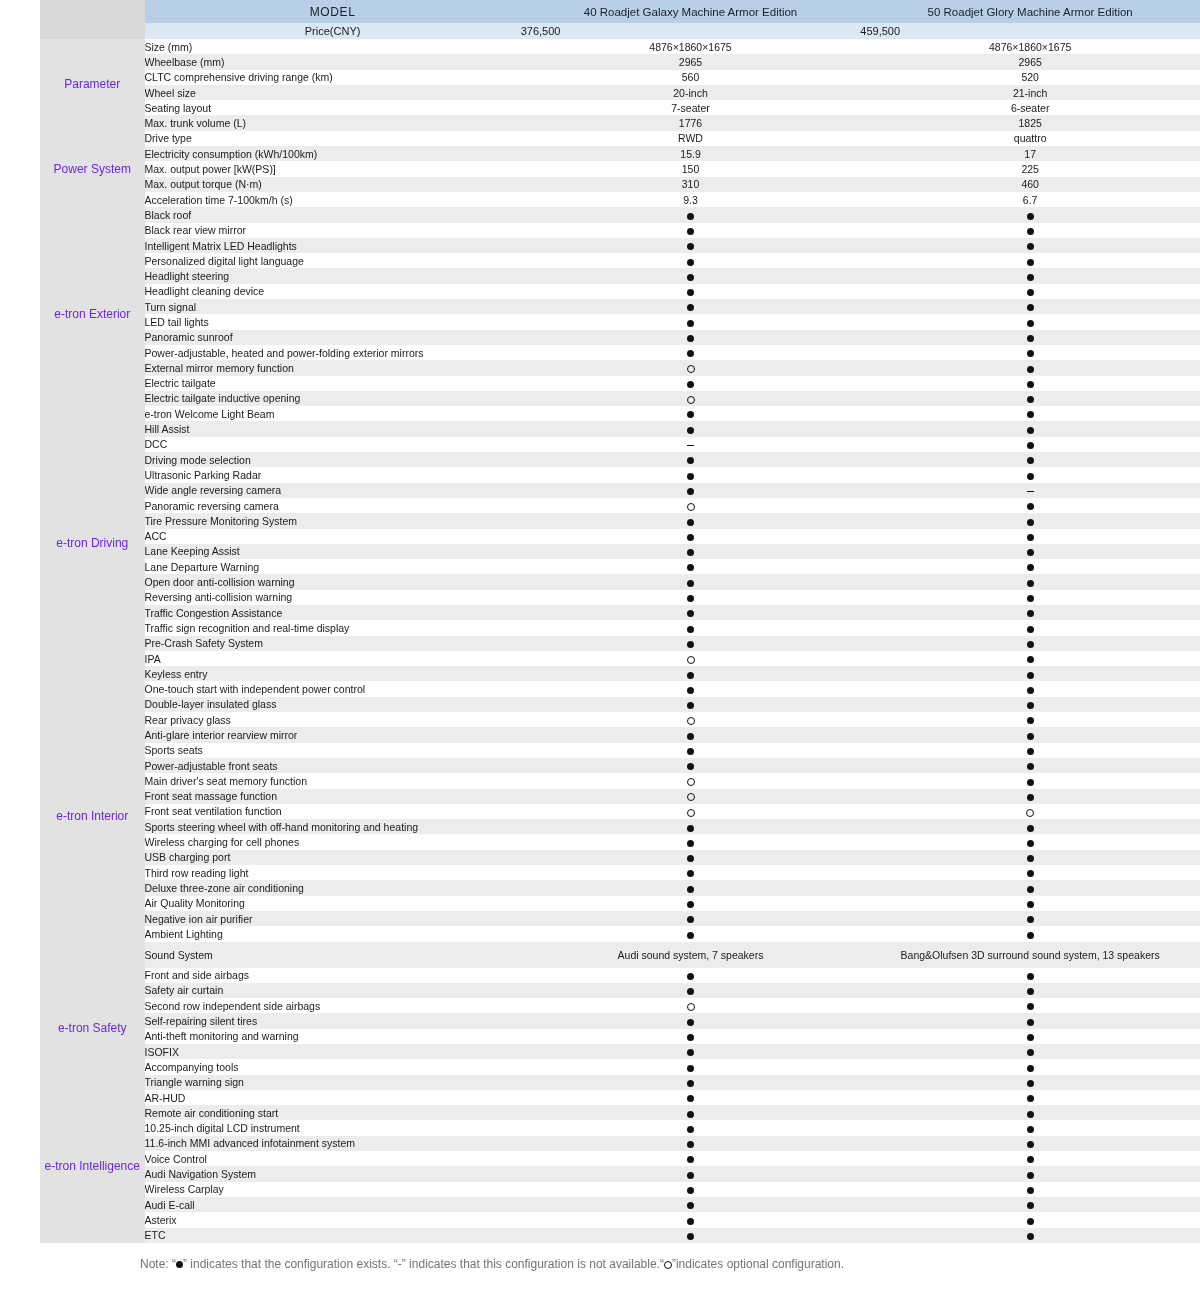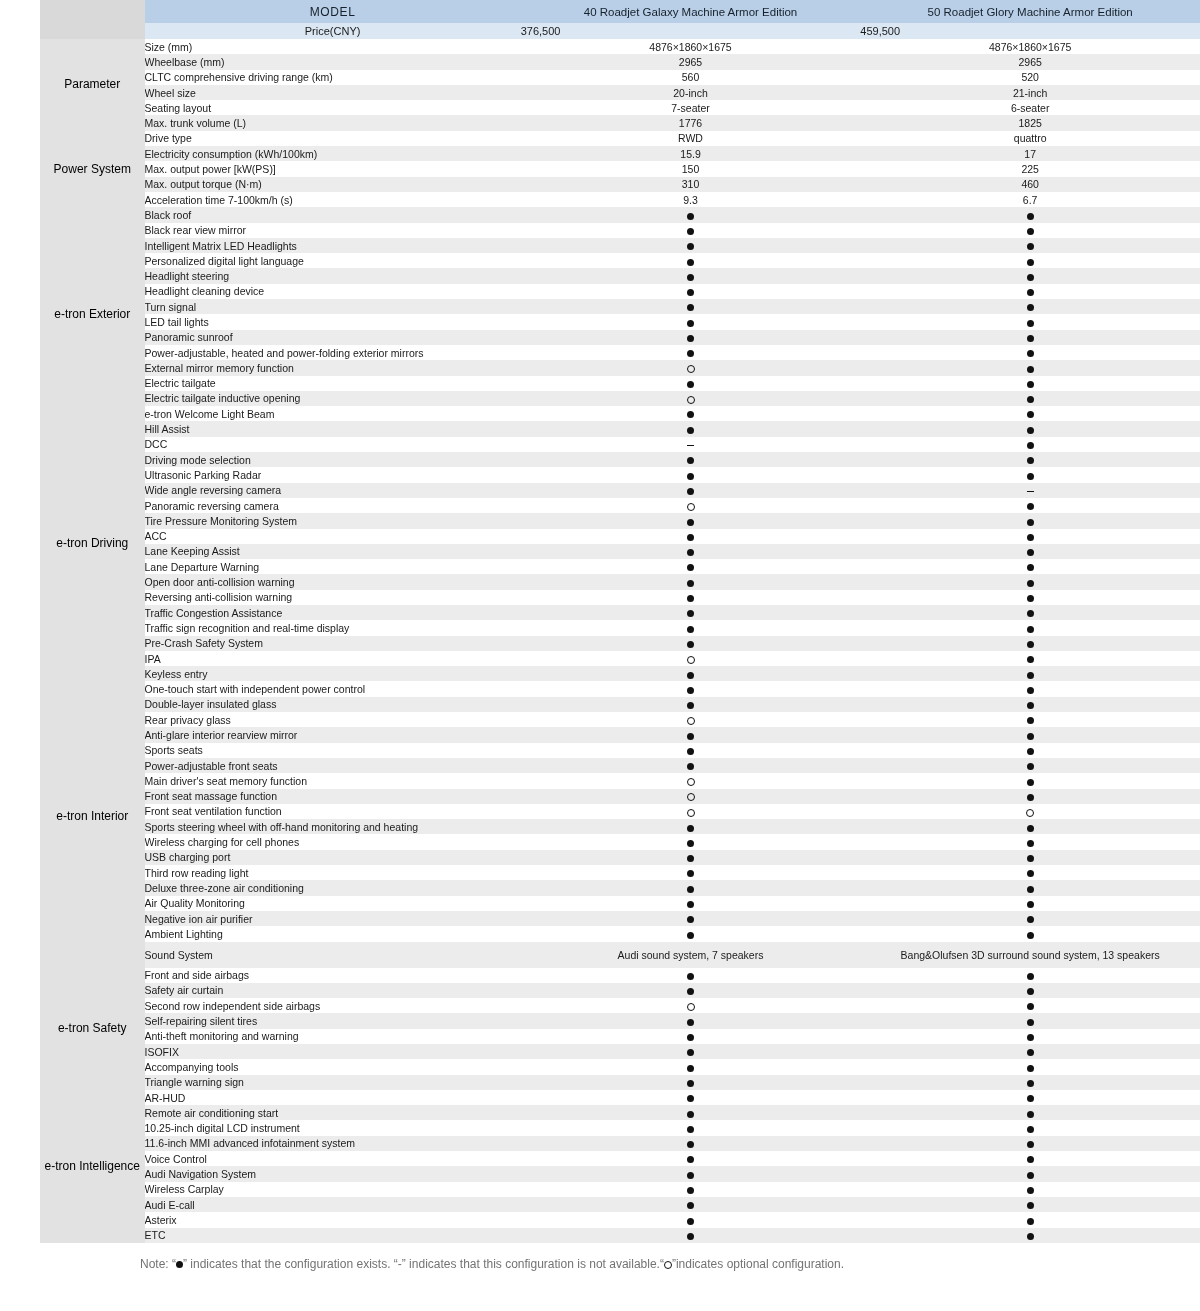--- a/index.html
+++ b/index.html
@@ -75,21 +75,21 @@
     text-align: left;
     font-weight: bold;
     font-size: 11px;
     height: 16px;
   }
 
   .grp {
     background: #e2e2e2;
     text-align: center;
     font-size: 12px;
-    color: #000000;
+    color: #6d28d9;
     line-height: 1.25;
   }
 
   td.feat {
     padding-left: 6px;
     font-size: 10.5px;
     color: #1a1a1a;
     height: 15.3px;
     white-space: nowrap;
     overflow: hidden;

